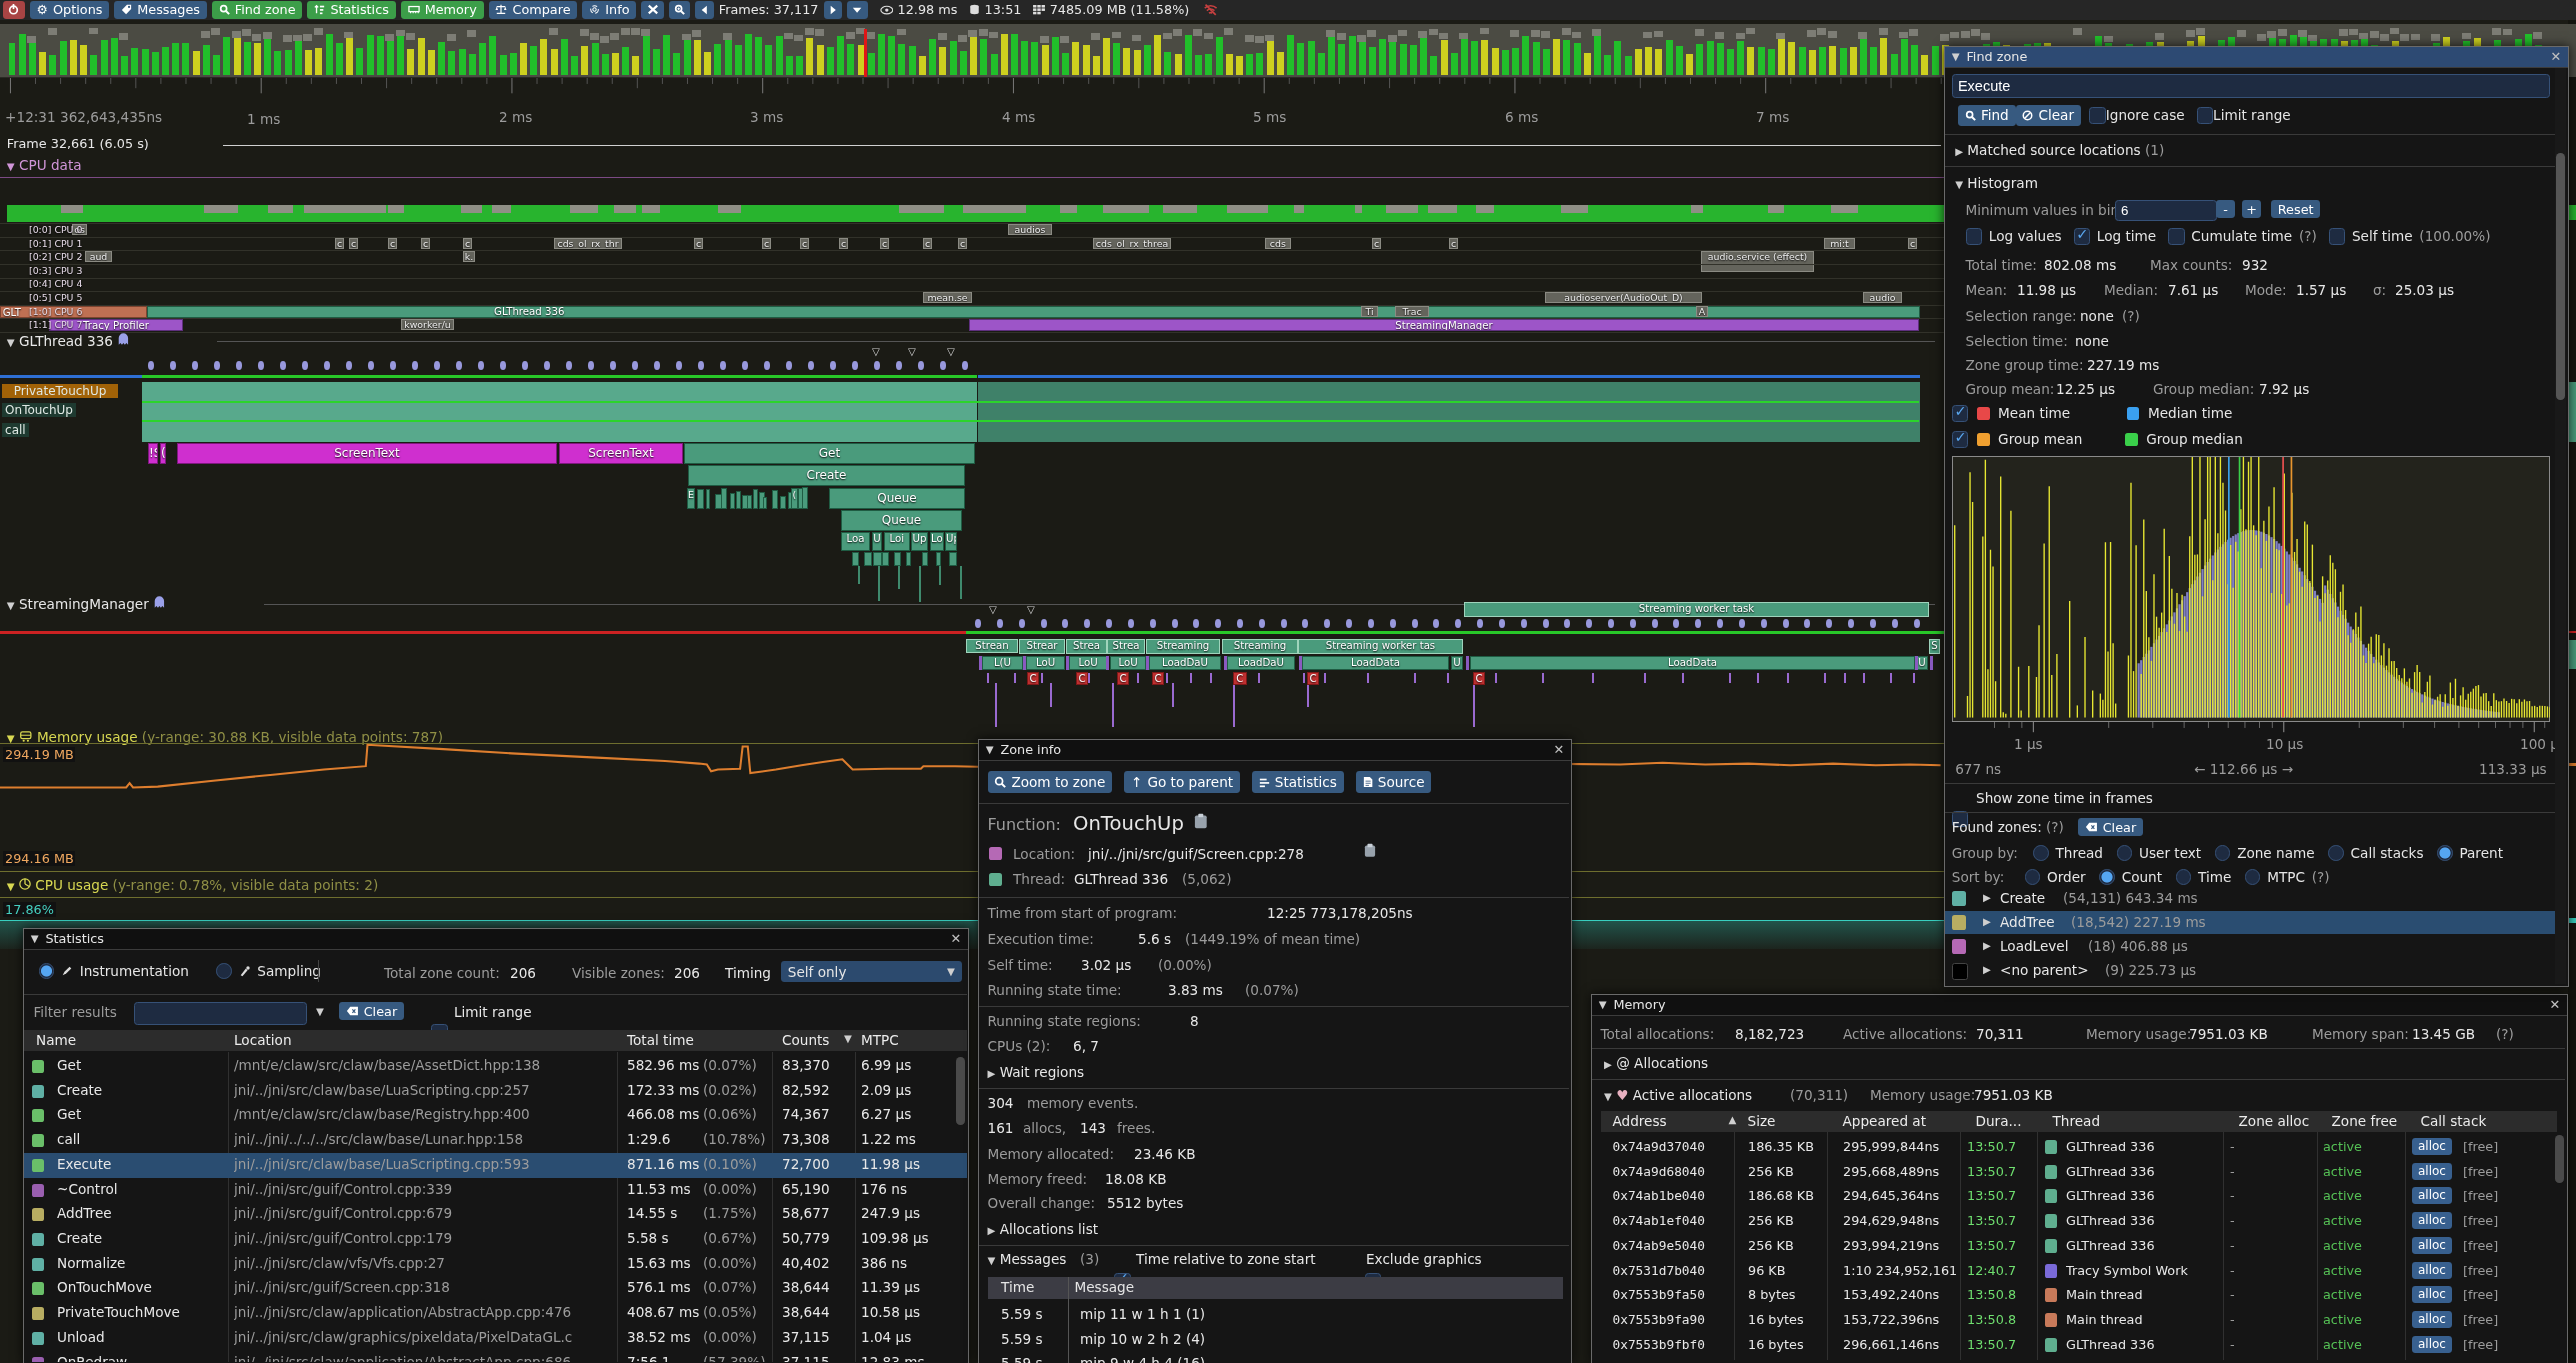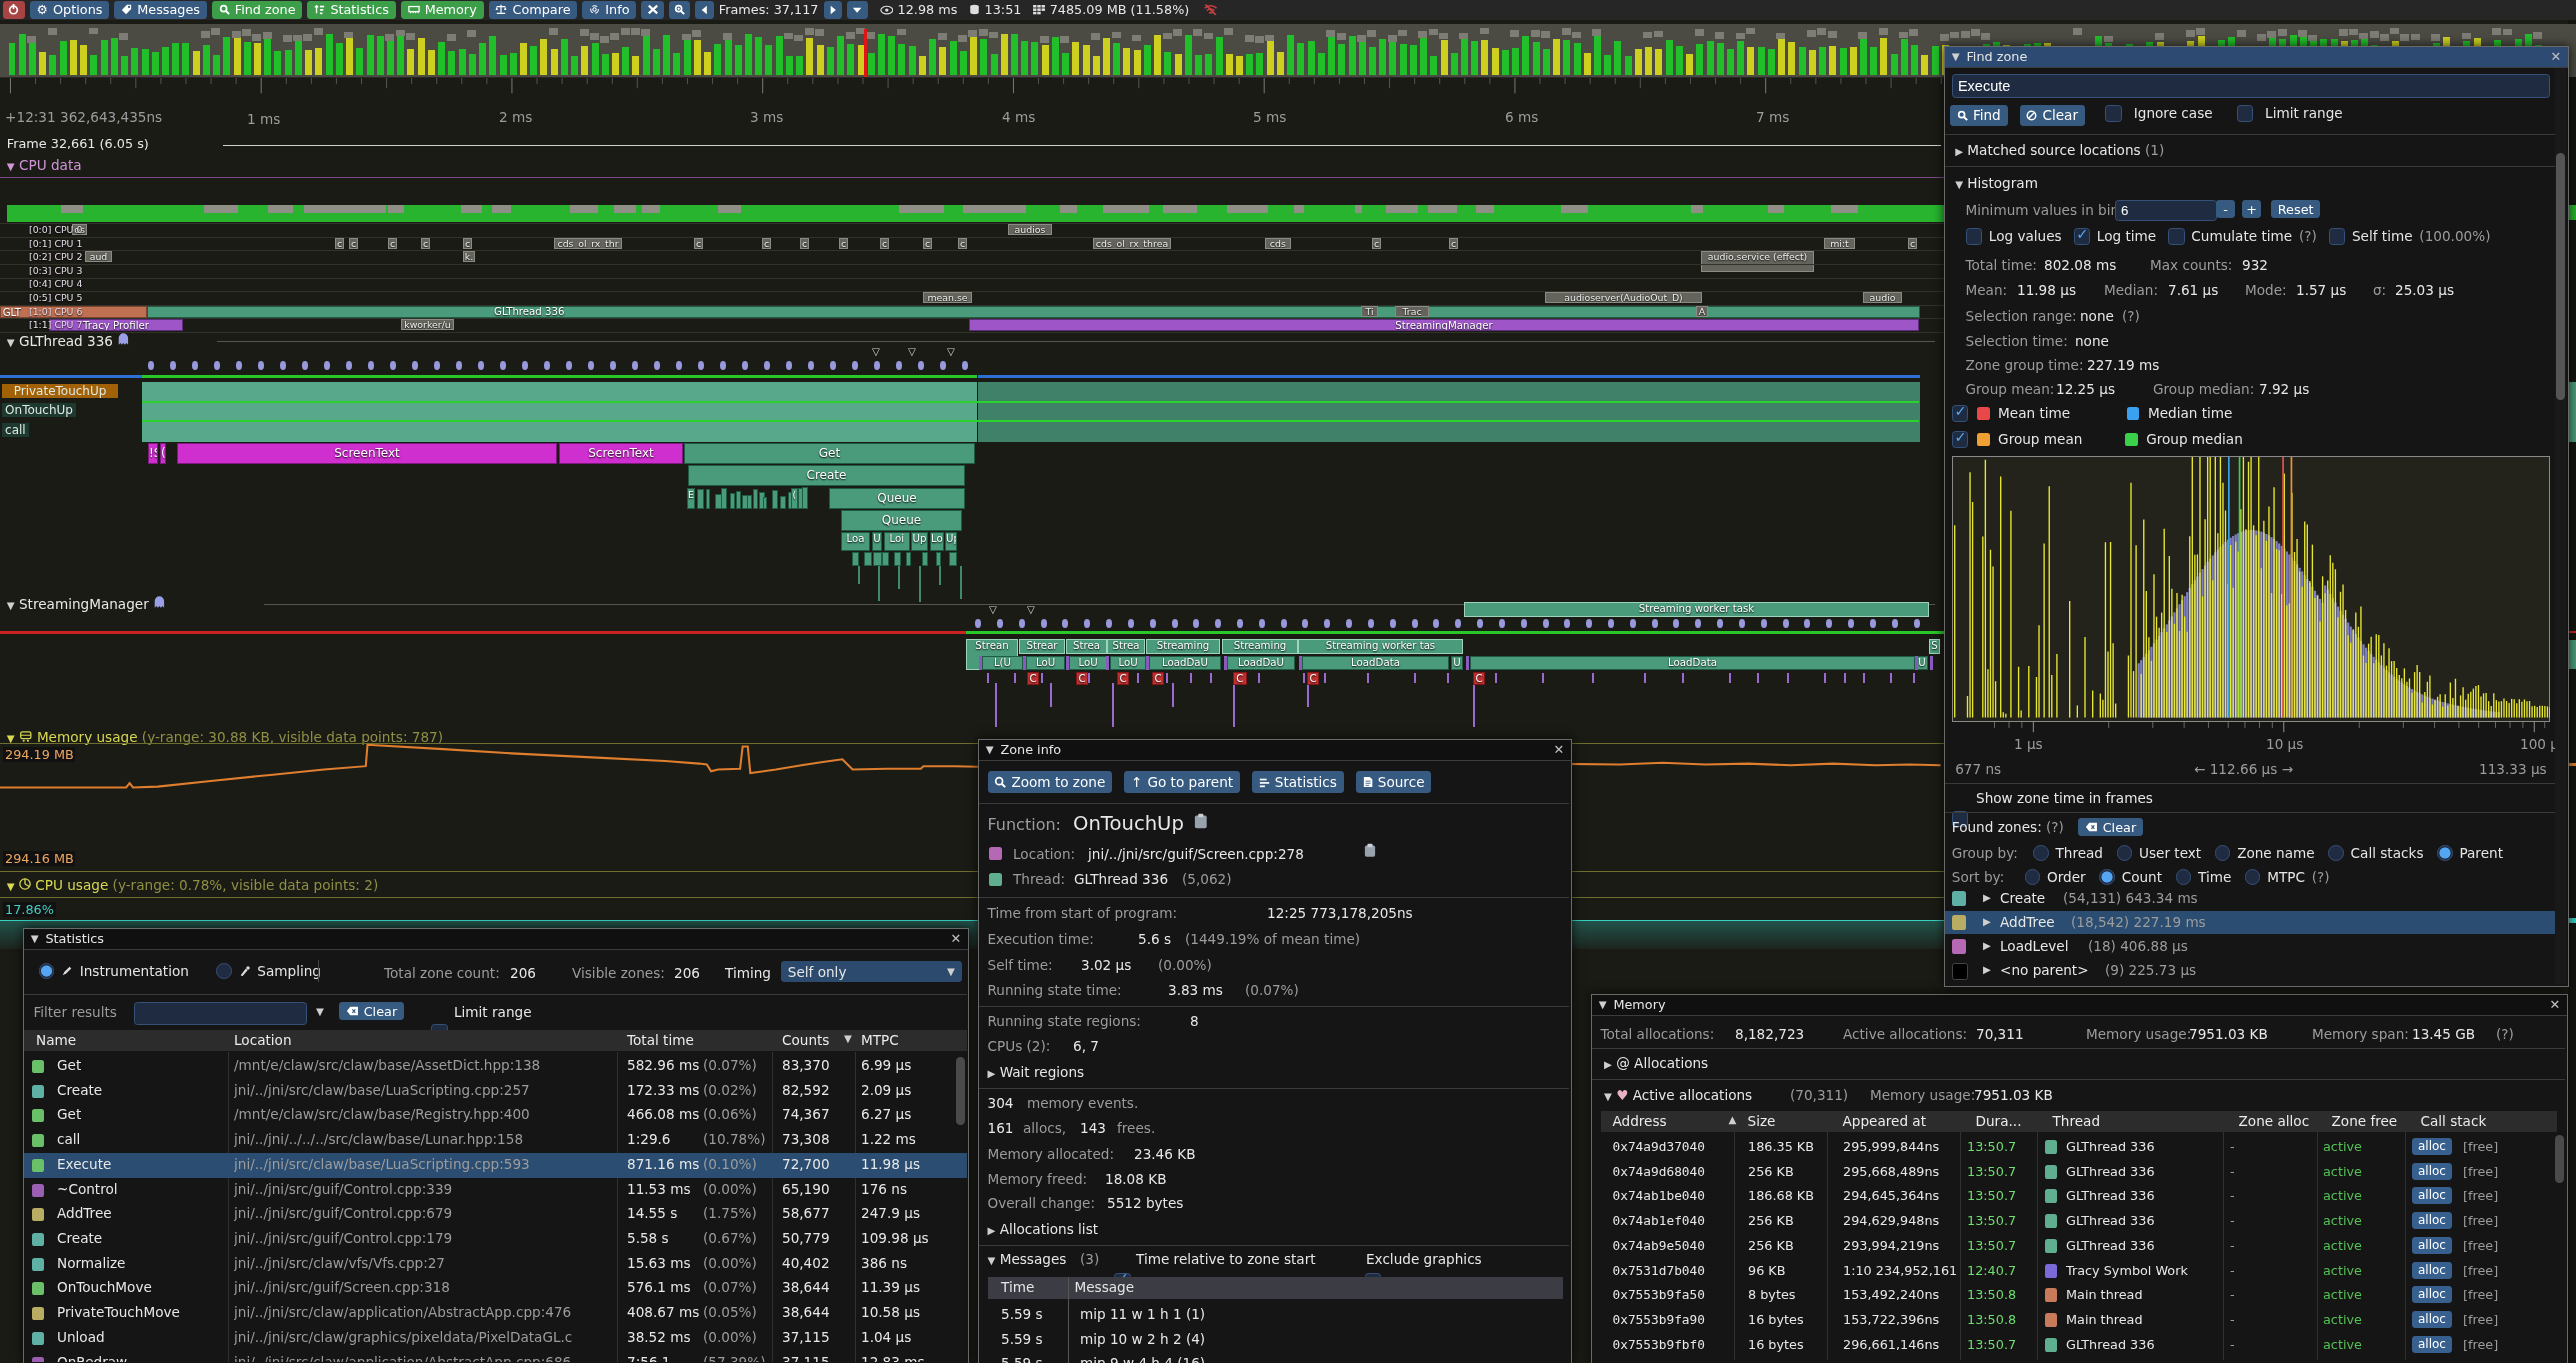--- a/index.html
+++ b/index.html
@@ -946,21 +946,21 @@
       <div style="position: absolute; left: 1804px; top: 0px; width: 6px; height: 8.5px; border-radius: 50%; background: rgb(152, 152, 220);"></div>
       <div style="position: absolute; left: 1826px; top: 0px; width: 6px; height: 8.5px; border-radius: 50%; background: rgb(152, 152, 220);"></div>
       <div style="position: absolute; left: 1848px; top: 0px; width: 6px; height: 8.5px; border-radius: 50%; background: rgb(152, 152, 220);"></div>
       <div style="position: absolute; left: 1870px; top: 0px; width: 6px; height: 8.5px; border-radius: 50%; background: rgb(152, 152, 220);"></div>
       <div style="position: absolute; left: 1892px; top: 0px; width: 6px; height: 8.5px; border-radius: 50%; background: rgb(152, 152, 220);"></div>
       <div style="position: absolute; left: 1914px; top: 0px; width: 6px; height: 8.5px; border-radius: 50%; background: rgb(152, 152, 220);"></div>
     </div>
   <div class="abs" style="left:0;top:631px;width:966px;height:2.6px;background:#cc2222"></div>
   <div class="abs" style="left:966px;top:631px;width:978px;height:2.6px;background:#28c828"></div>
 
-  <div class="chip teal" style="left:966px;top:639px;width:52px;height:31px;border-color:#9fd4bc">Strean</div>
+  <div class="chip teal" style="left:966px;top:639px;width:52px;height:14px;border-color:#9fd4bc">Strean</div>
   <div class="chip teal" style="left:1019px;top:639px;width:46px;height:14.5px;border-color:#9fd4bc">Strear</div>
   <div class="chip teal" style="left:1066px;top:639px;width:41px;height:14.5px;border-color:#9fd4bc">Strea</div>
   <div class="chip teal" style="left:1107px;top:639px;width:38px;height:14.5px;border-color:#9fd4bc">Strea</div>
   <div class="chip teal" style="left:1146px;top:639px;width:74px;height:14.5px;border-color:#9fd4bc">Streaming</div>
   <div class="chip teal" style="left:1222px;top:639px;width:76px;height:14.5px;border-color:#9fd4bc">Streaming</div>
   <div class="chip teal" style="left:1298px;top:639px;width:165px;height:14.5px;border-color:#9fd4bc">Streaming worker tas</div>
   <div class="chip teal" style="left:1464px;top:602px;width:465px;height:14.5px;border-color:#9fd4bc">Streaming worker task</div>
   <div class="chip teal" style="left:1929px;top:639px;width:11px;height:14.5px;border-color:#9fd4bc">S</div>
 
   <div class="chip teal" style="left:982px;top:656px;width:41px;height:13.6px">L(U</div>
@@ -1514,21 +1514,21 @@
     <div class="abs" style="right:2.6px;top:140px;width:9.4px;height:48px;background:#4a4a4a;border-radius:4.3px"></div>
   </div>
 
   <div class="panel" style="left:1944px;top:46px;width:623px;height:939px;overflow:hidden">
     <div class="ptitle blue">
         <span class="tri">▼</span>
         <span>Find zone</span>
         <span class="px">✕</span>
       </div>
     <input class="abs" style="left: 6.8px; top: 27px; width: 586px; height: 22px; background: rgb(30, 43, 65); border: 0.9px solid rgb(54, 81, 119); border-radius: 3.4px; color: rgb(255, 255, 255); font-size: 14.5px; padding: 0px 5.1px;" value="Execute">
-    <div class="abs" style="left:5px;top:58px;display:flex;align-items:flex-start;gap:12px">
+    <div class="abs" style="left:13px;top:58px;display:flex;align-items:center;">
       <span class="btn" style="height:20.5px;font-size:13.6px">
           <span class="ic">
             <svg width="11" height="11" viewBox="0 0 13 13">
               <circle cx="5.5" cy="5.5" r="3.5" fill="none" stroke="#fff" stroke-width="2"></circle>
               <line x1="8.5" y1="8.5" x2="12" y2="12" stroke="#fff" stroke-width="2.4"></line>
             </svg>
           </span>
           <span>Find</span>
         </span>
       <span class="btn" style="height:20.5px;font-size:13.6px">

